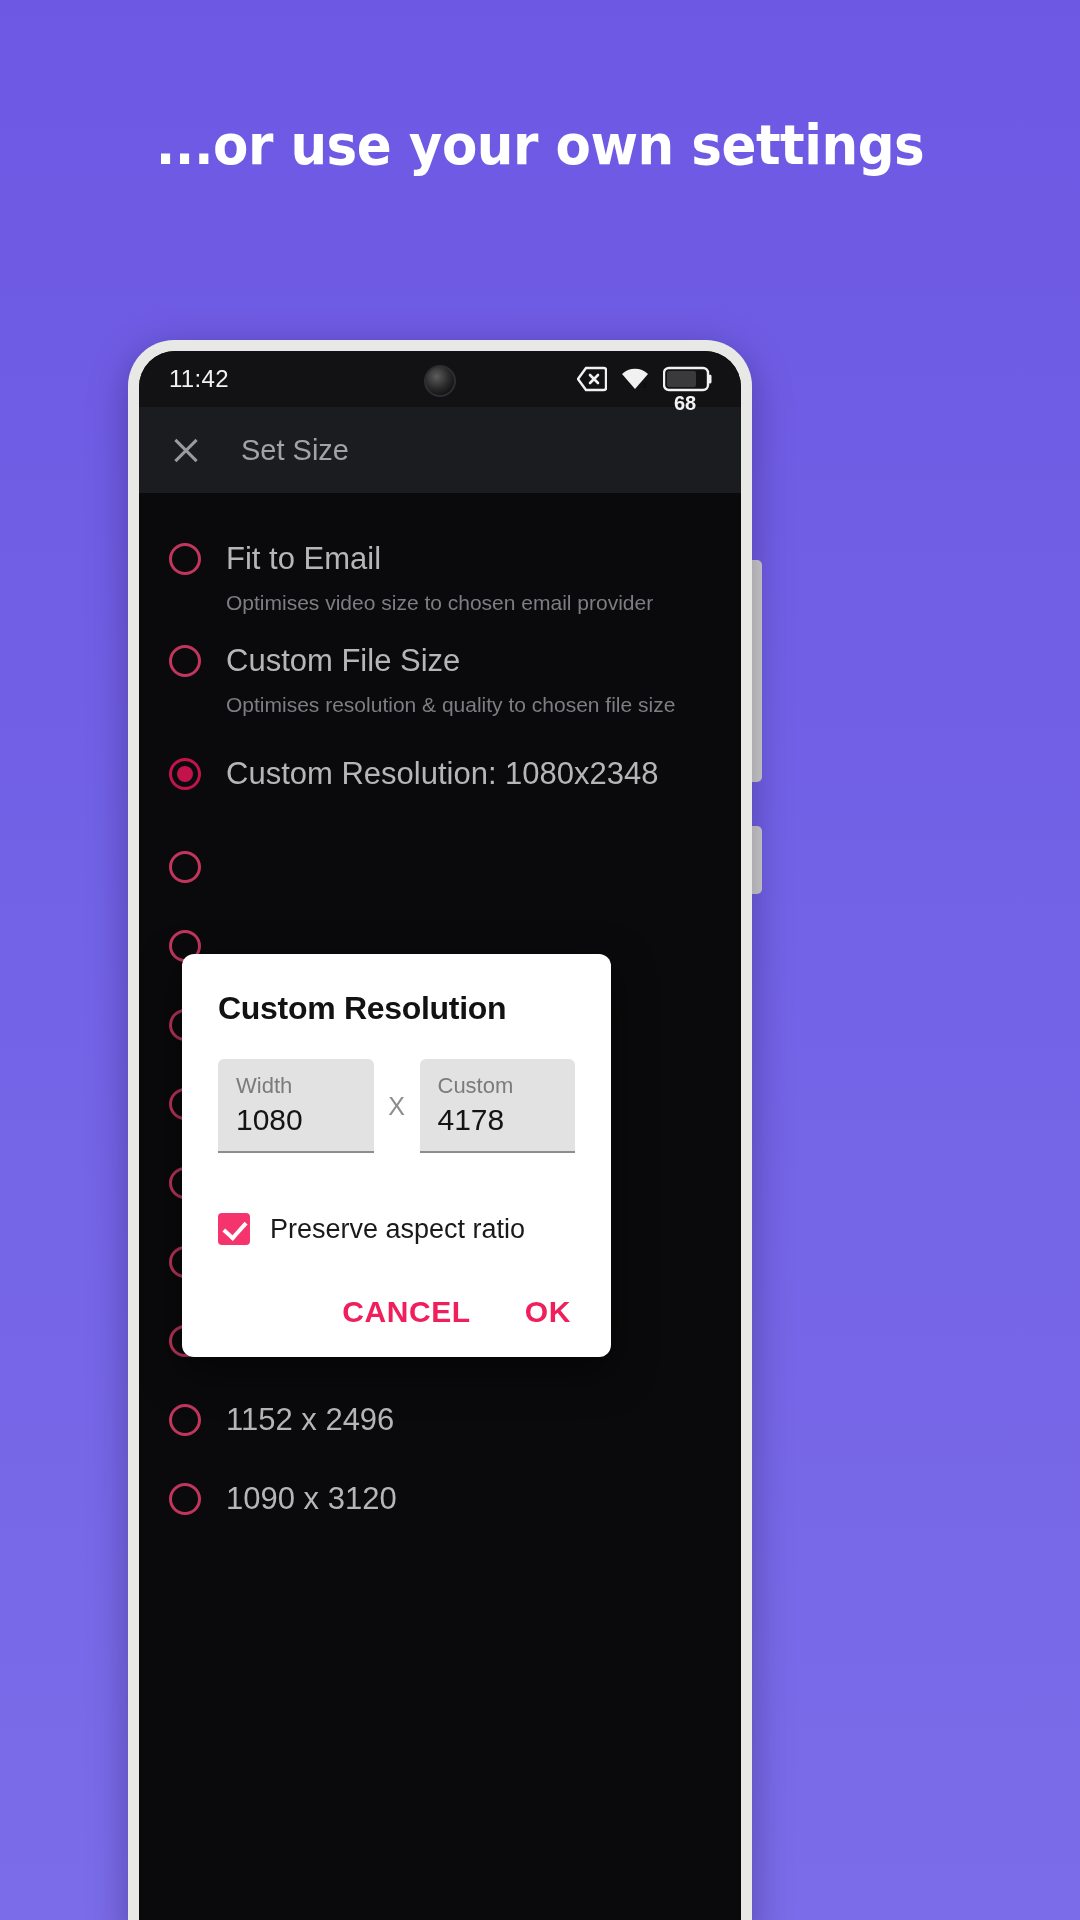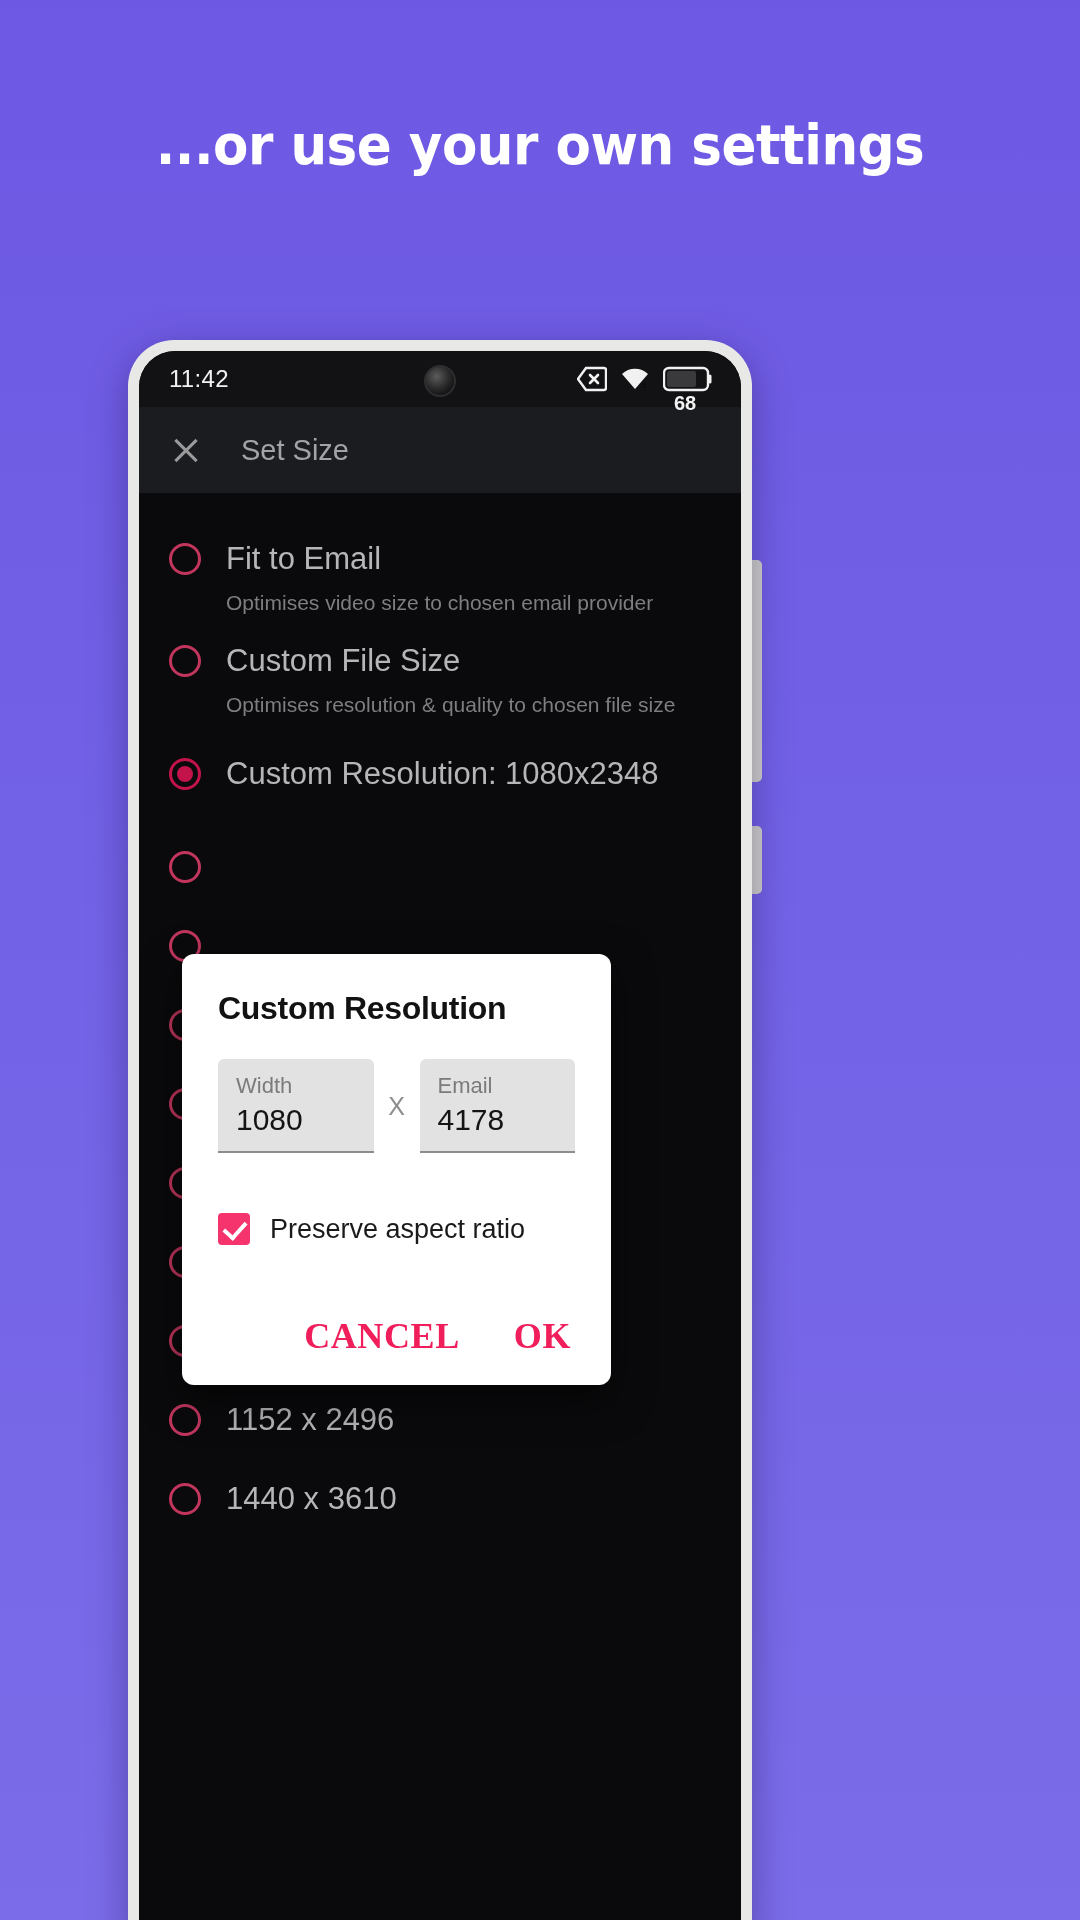--- a/index.html
+++ b/index.html
@@ -261,29 +261,28 @@
   }
   .dlg-actions {
     display: flex;
     justify-content: flex-end;
     align-items: center;
     gap: 46px;
     margin-top: 44px;
   }
   .dlg-btn {
     color: #f01e5a;
-    font-size: 36px;
+    font-size: 30px;
     font-weight: bold;
     letter-spacing: .6px;
     background: none;
     border: none;
-    font-family: Liberation Serif, serif;
+    font-family: Liberation Sans, sans-serif;
     cursor: pointer;
     padding: 6px 4px;
-    margin-top: 20px;
   }
 </style>
 </head>
 <body>
 
 <div class="headline">...or use your own settings</div>
 
 <div class="side-btn vol"></div>
 <div class="side-btn pwr"></div>
 
@@ -375,35 +374,35 @@
         <div class="opt-row preset-row">
           <span class="radio"></span>
           <span class="opt-label">1200 x 2610</span>
         </div>
         <div class="opt-row preset-row">
           <span class="radio"></span>
           <span class="opt-label">1152 x 2496</span>
         </div>
         <div class="opt-row preset-row">
           <span class="radio"></span>
-          <span class="opt-label">1440 x 3610</span>
+          <span class="opt-label">1090 x 3120</span>
         </div>
       </div>
 
       <div class="dialog">
         <div class="dlg-title">Custom Resolution</div>
 
         <div class="field-row">
           <div class="field">
             <div class="field-label">Width</div>
             <div class="field-value">1080</div>
           </div>
           <div class="field-x">X</div>
           <div class="field">
-            <div class="field-label">Email</div>
+            <div class="field-label">Custom</div>
             <div class="field-value">4178</div>
           </div>
         </div>
 
         <div class="check-row">
           <span class="checkbox"></span>
           <span class="check-label">Preserve aspect ratio</span>
         </div>
 
         <div class="dlg-actions">

